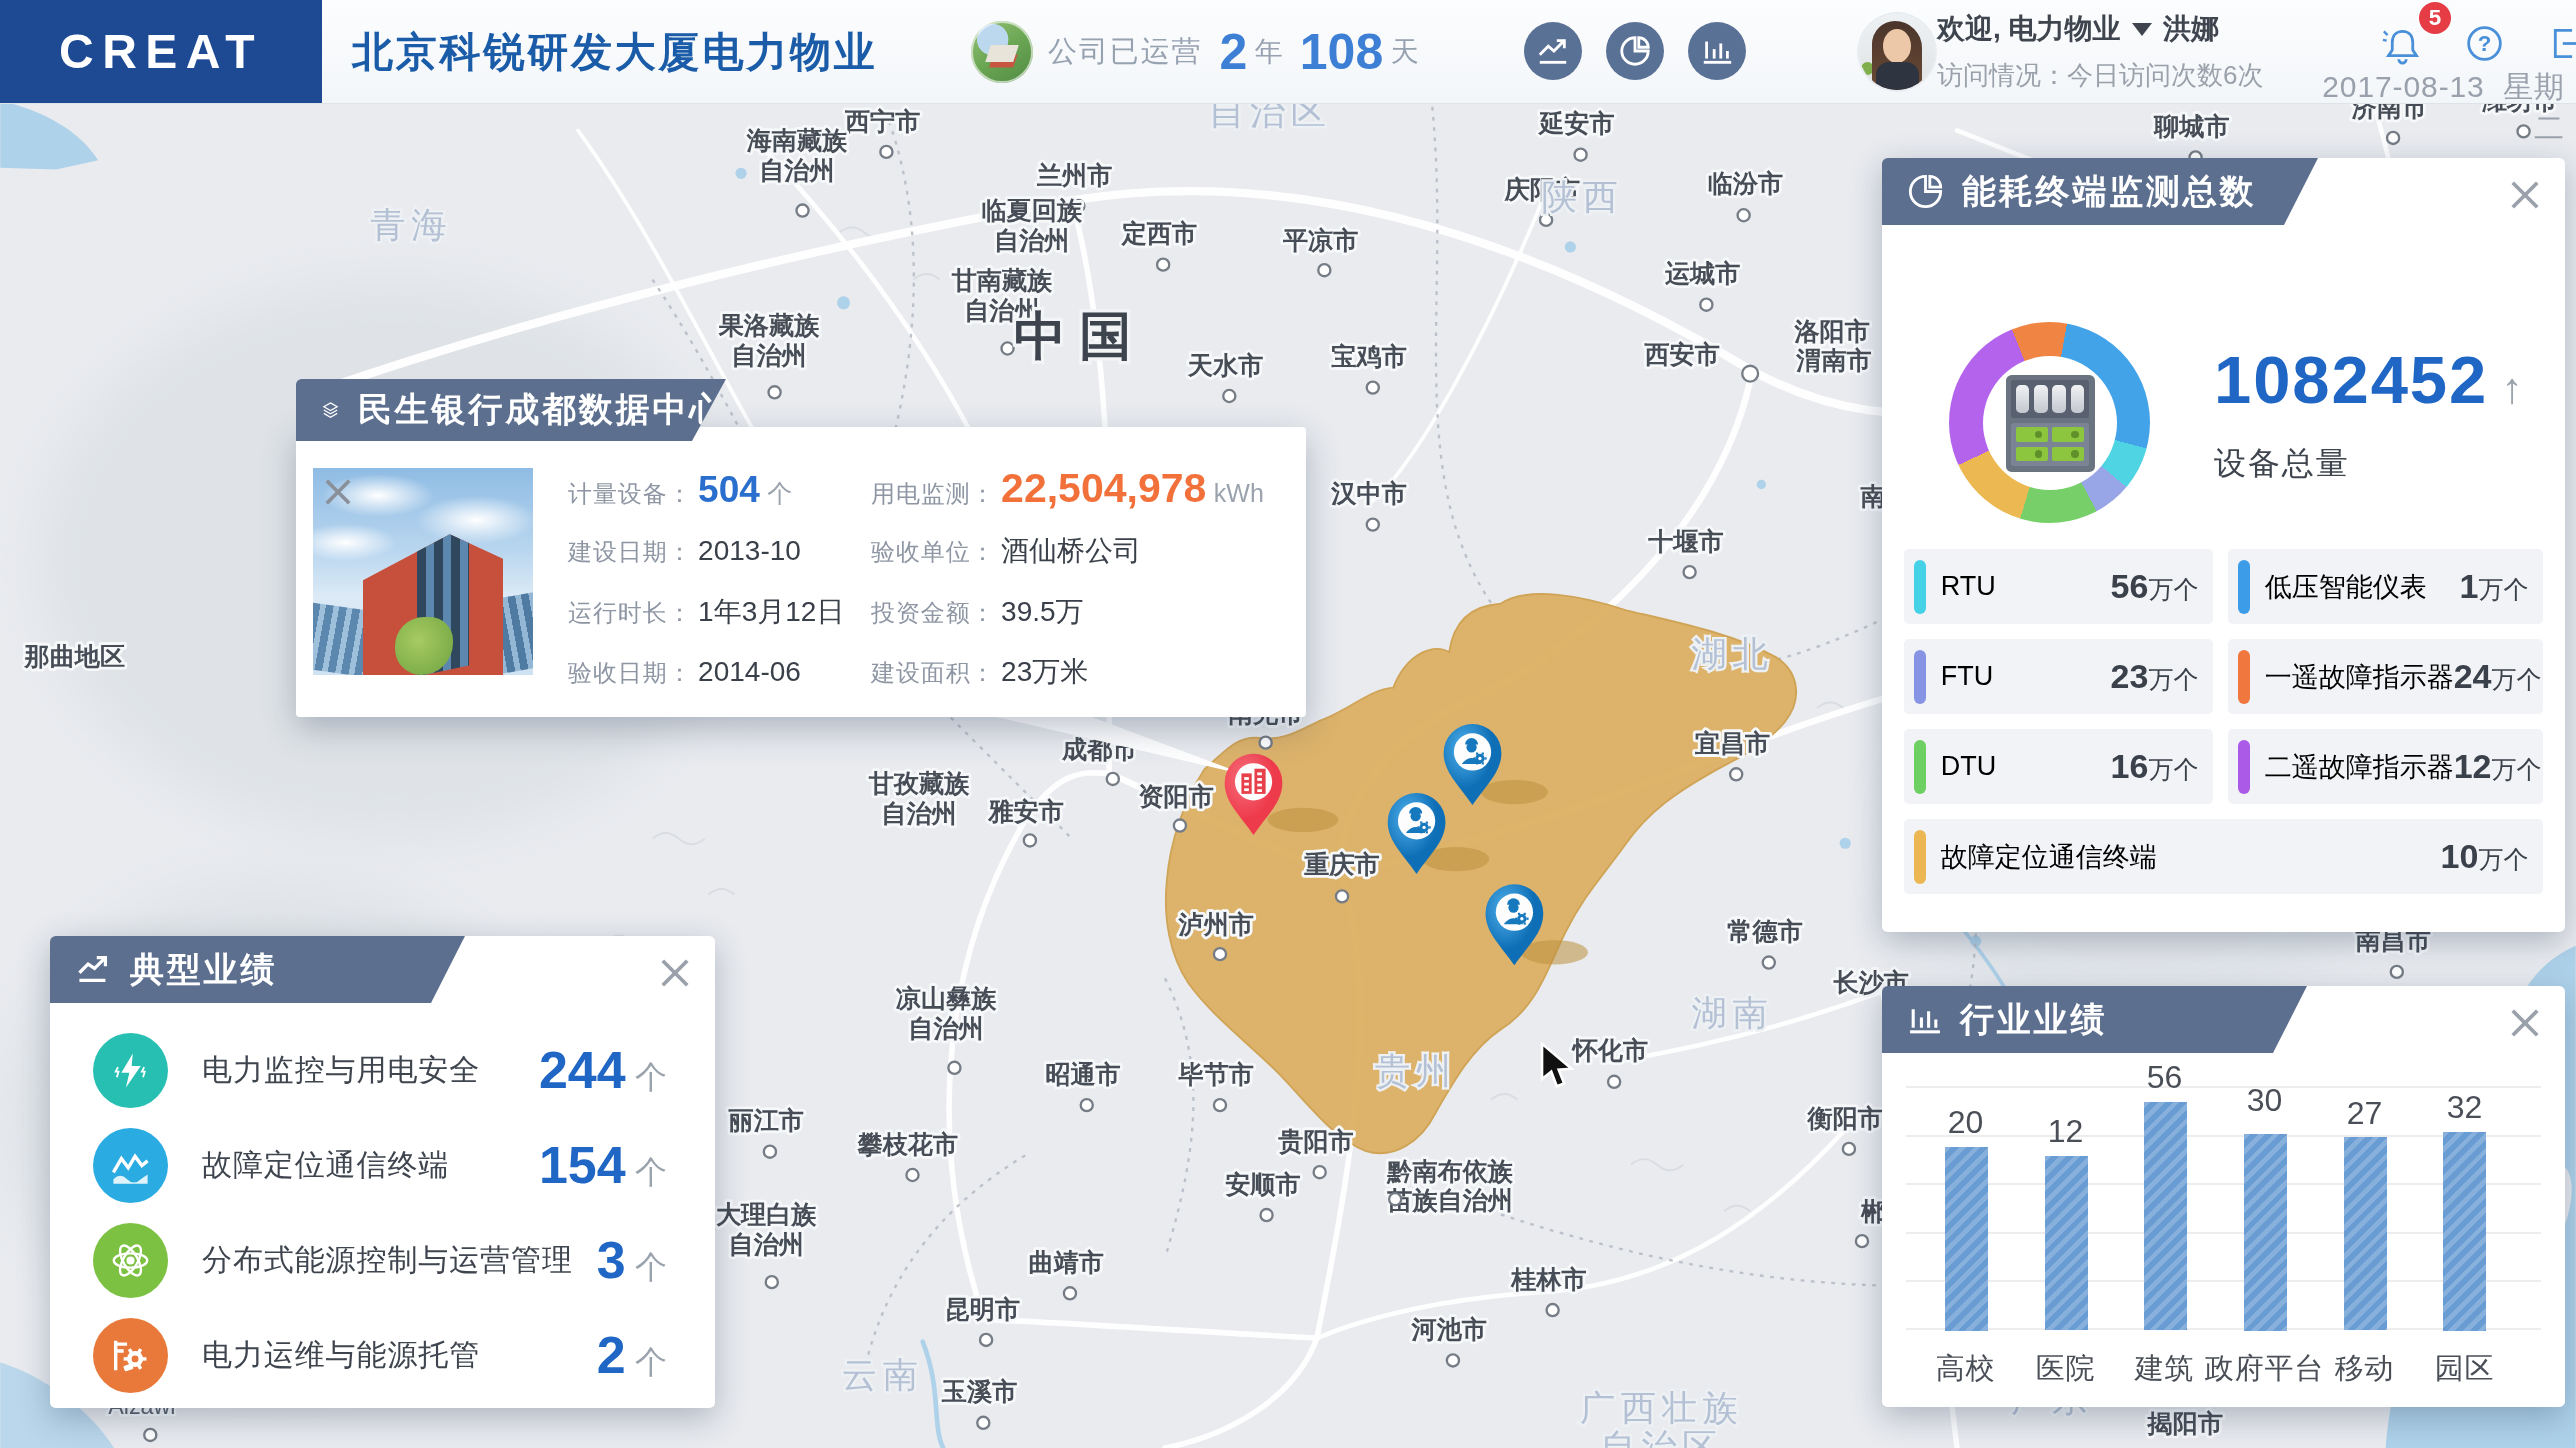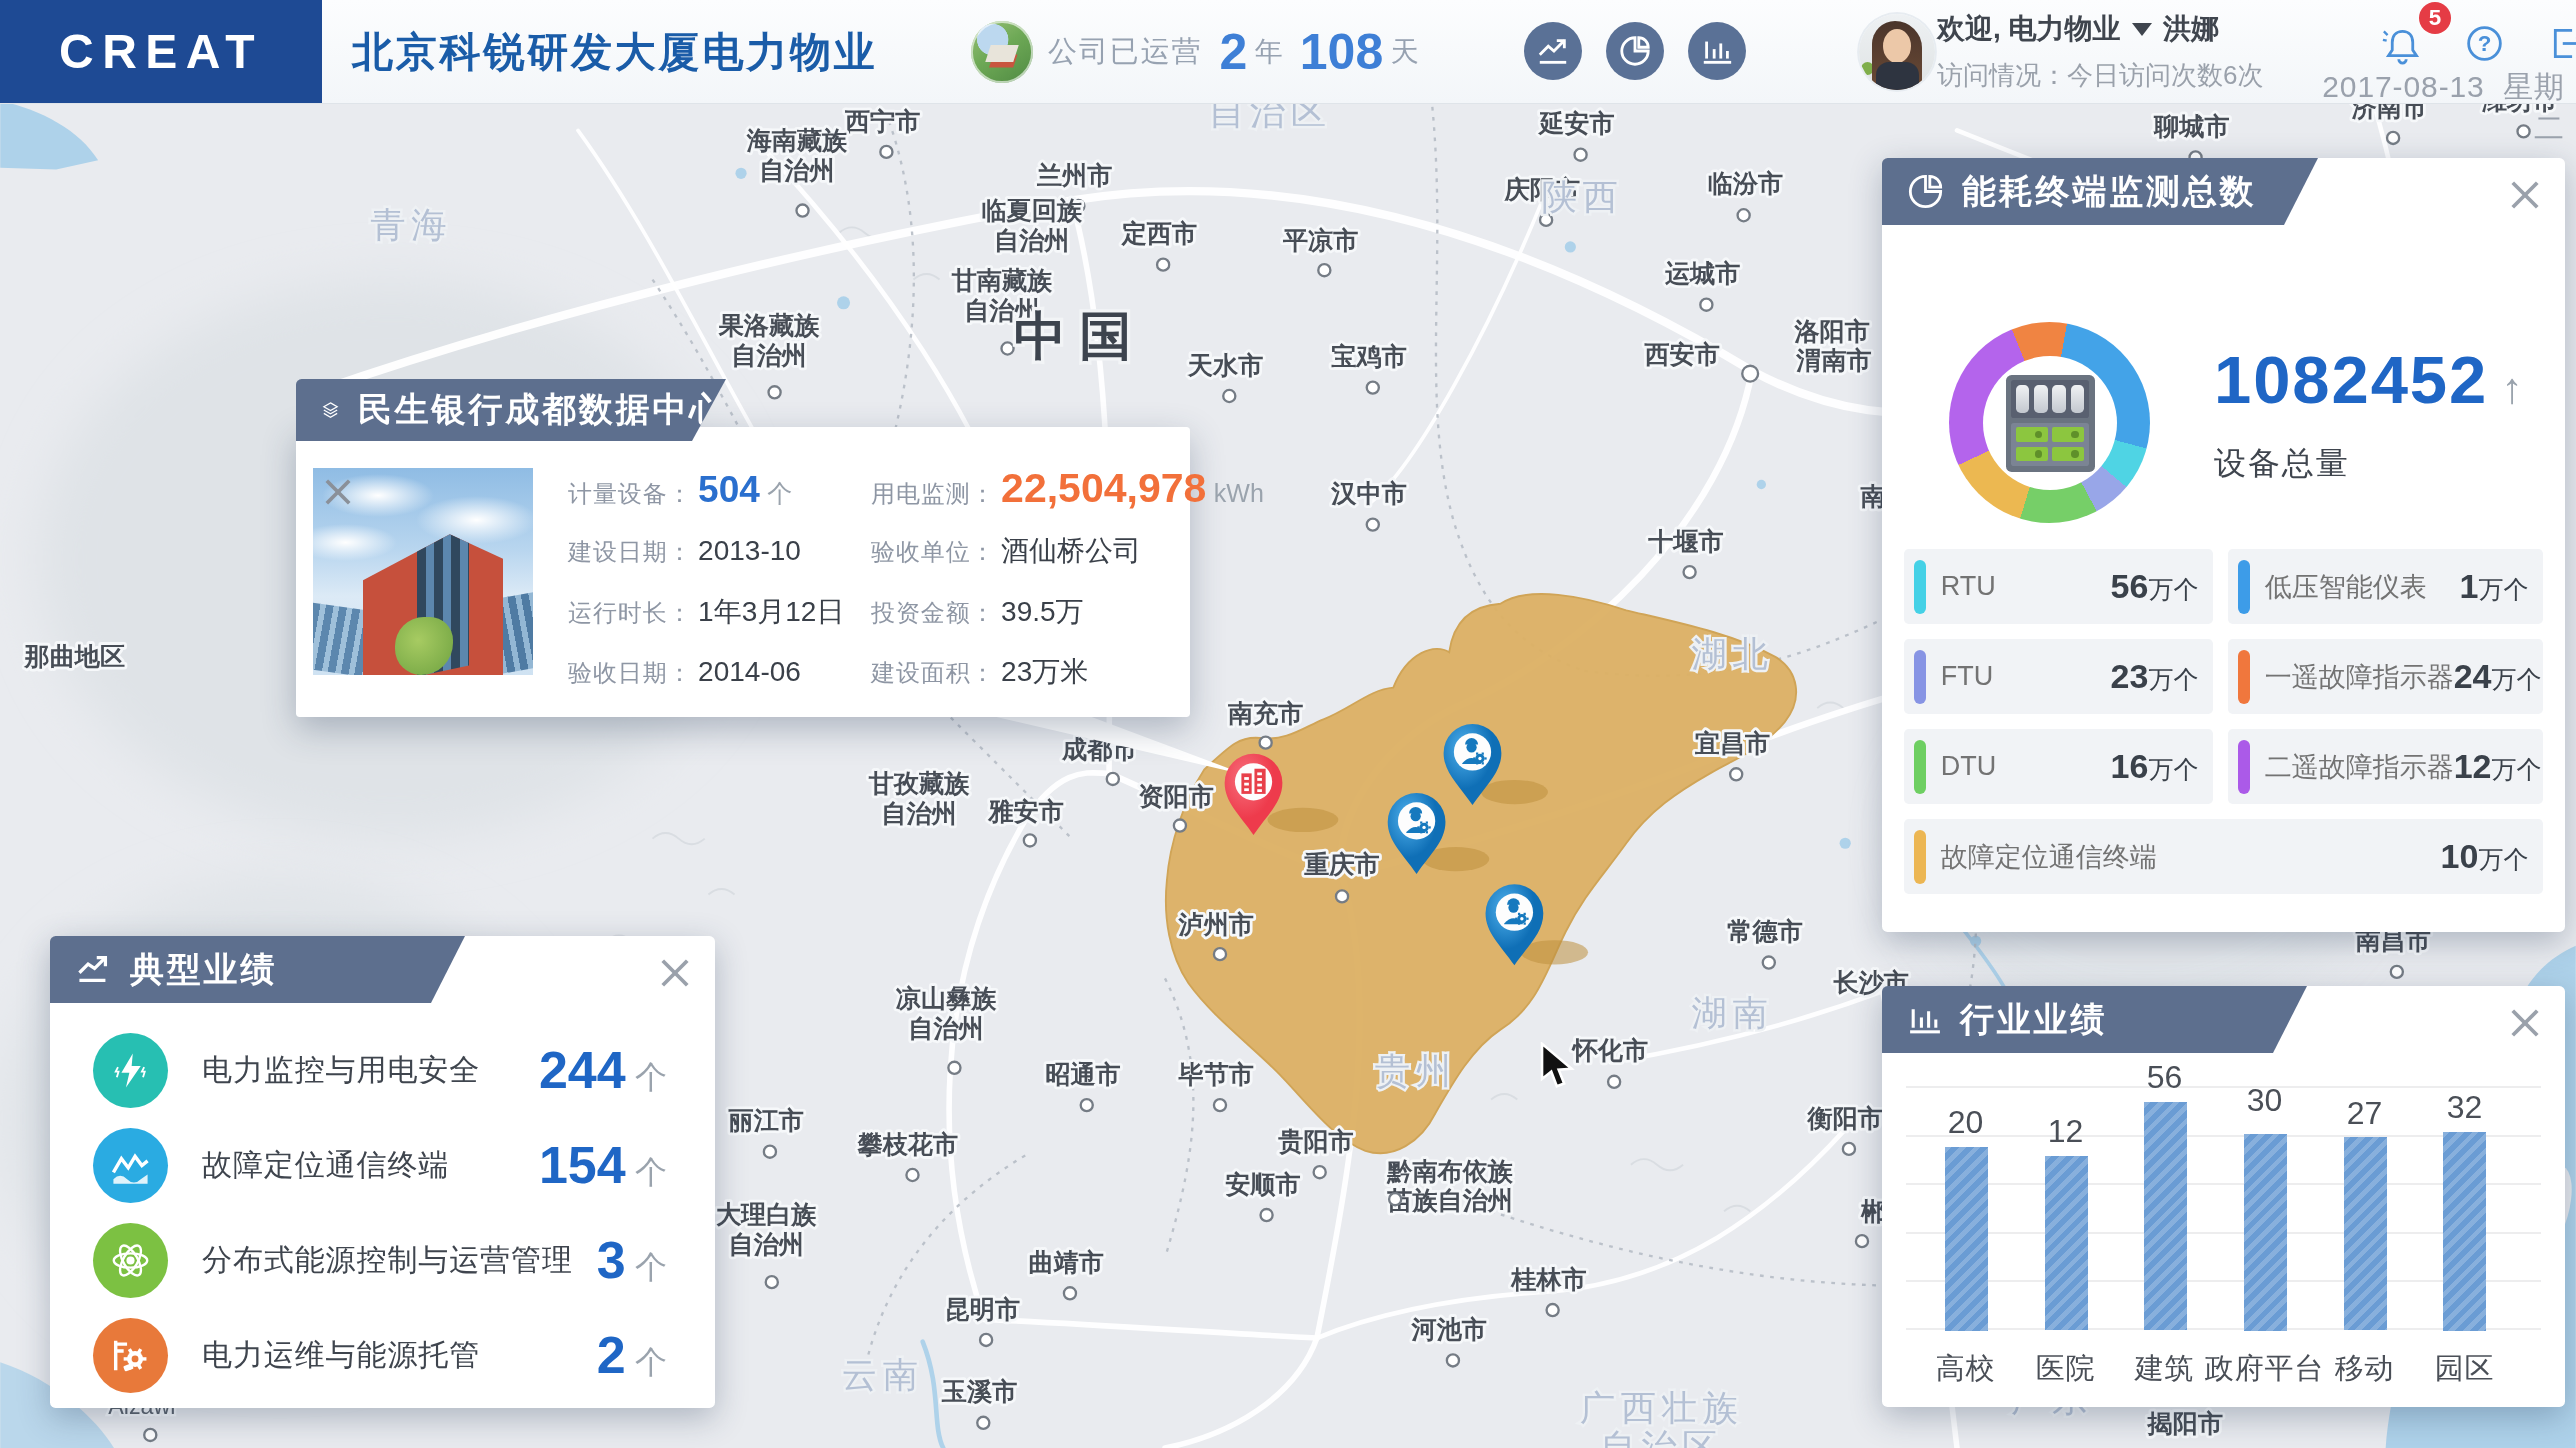--- a/index.html
+++ b/index.html
@@ -67,21 +67,21 @@
   .hdr-date{position:absolute;left:2302px;top:67px;width:263px;text-align:right;font-size:30px;color:#9aa1ac;letter-spacing:0.9px;}
 
   
   .panel{position:absolute;background:#fff;border-radius:5.6px;box-shadow:0 9.3px 32px rgba(40,60,90,.30);}
   .banner{position:absolute;top:0;left:0;height:67px;background:#5d6f8e;color:#fff;display:flex;align-items:center;
     padding-left:24px;clip-path:polygon(0 0,100% 0,calc(100% - 34px) 100%,0 100%);border-radius:5.6px 0 0 0;}
   .banner .ttl{font-size:34px;font-weight:bold;letter-spacing:2.8px;margin-left:17px;white-space:nowrap;}
   .close-x{position:absolute;top:20.5px;right:24px;width:32px;height:32px;cursor:pointer;}
 
   
-  #popup{position:absolute;left:296px;top:379px;width:894px;height:338px;z-index:5;background:transparent;box-shadow:none;}
+  #popup{position:absolute;left:296px;top:379px;width:994px;height:338px;z-index:5;background:transparent;box-shadow:none;padding-left:16px;}
   #popup .popup-body{position:absolute;left:0;top:48px;right:0;bottom:0;background:#fff;border-radius:3.7px;
     box-shadow:0 11.2px 34px rgba(40,60,90,.30);}
   #popup .banner{height:62px;width:406px;}
   #popup-photo{position:absolute;left:17px;top:89px;width:220px;height:207px;overflow:hidden;background:
     linear-gradient(180deg,#8fbce4 0%,#b9d6ef 40%,#dceaf6 62%,#cfe2f2 100%);}
   .cloud{position:absolute;background:radial-gradient(closest-side,#ffffff 0%,rgba(255,255,255,0) 100%);}
   .bldg-red{position:absolute;left:50px;top:54px;width:140px;height:153px;background:#c6503c;
     clip-path:polygon(0 38%,62% 8%,100% 24%,100% 100%,0 100%);}
   .bldg-red::after{content:"";position:absolute;left:54px;top:9.3px;width:52px;height:140px;
     background:repeating-linear-gradient(90deg,#30485e 0 9.3px,#5c87ae 9.3px 17px);transform:skewY(-12deg);}
@@ -117,21 +117,21 @@
   .cab-cell::after{content:"";position:absolute;right:5.6px;top:50%;margin-top:-3.7px;width:7.5px;height:7.5px;border-radius:50%;background:#5f902a;}
   .energy-total{position:absolute;left:332px;top:183px;}
   .energy-num{font-size:67px;font-weight:bold;color:#1f66c5;letter-spacing:1.9px;display:inline-block;}
   .energy-arrow{font-size:43px;color:#9aa3ad;margin-left:13px;}
   .energy-cap{font-size:32px;color:#3f454e;margin-top:24px;letter-spacing:1.9px;}
   #energy-stats{position:absolute;left:22.4px;top:391px;width:639px;display:grid;
     grid-template-columns:309px 315px;column-gap:15px;row-gap:15px;}
   .stat-item{height:75px;background:#f1f3f6;border-radius:4.7px;display:flex;align-items:center;}
   .stat-item.full{grid-column:1 / span 2;}
   .stat-pill{width:12px;height:54px;border-radius:6.5px;margin-left:9.3px;flex:0 0 auto;}
-  .stat-label{font-size:27px;color:#737373;margin-left:15px;white-space:nowrap;}
+  .stat-label{font-size:27px;color:#000000;margin-left:15px;white-space:nowrap;}
   .stat-val{margin-left:auto;margin-right:15px;white-space:nowrap;}
   .stat-num{font-size:34px;font-weight:bold;color:#3a414a;}
   .stat-unit{font-size:25px;color:#3a414a;}
 
   
   #industry-panel{left:1882px;top:986px;width:683px;height:421px;z-index:6;}
   #industry-panel .banner{width:401px;}
   #chart{position:absolute;left:18.6px;top:89px;right:18.6px;bottom:0;}
   .gridline{position:absolute;left:5.6px;right:5.6px;height:1.9px;background:#ededee;}
   .bar{position:absolute;width:43px;background:#6a9cd4;

